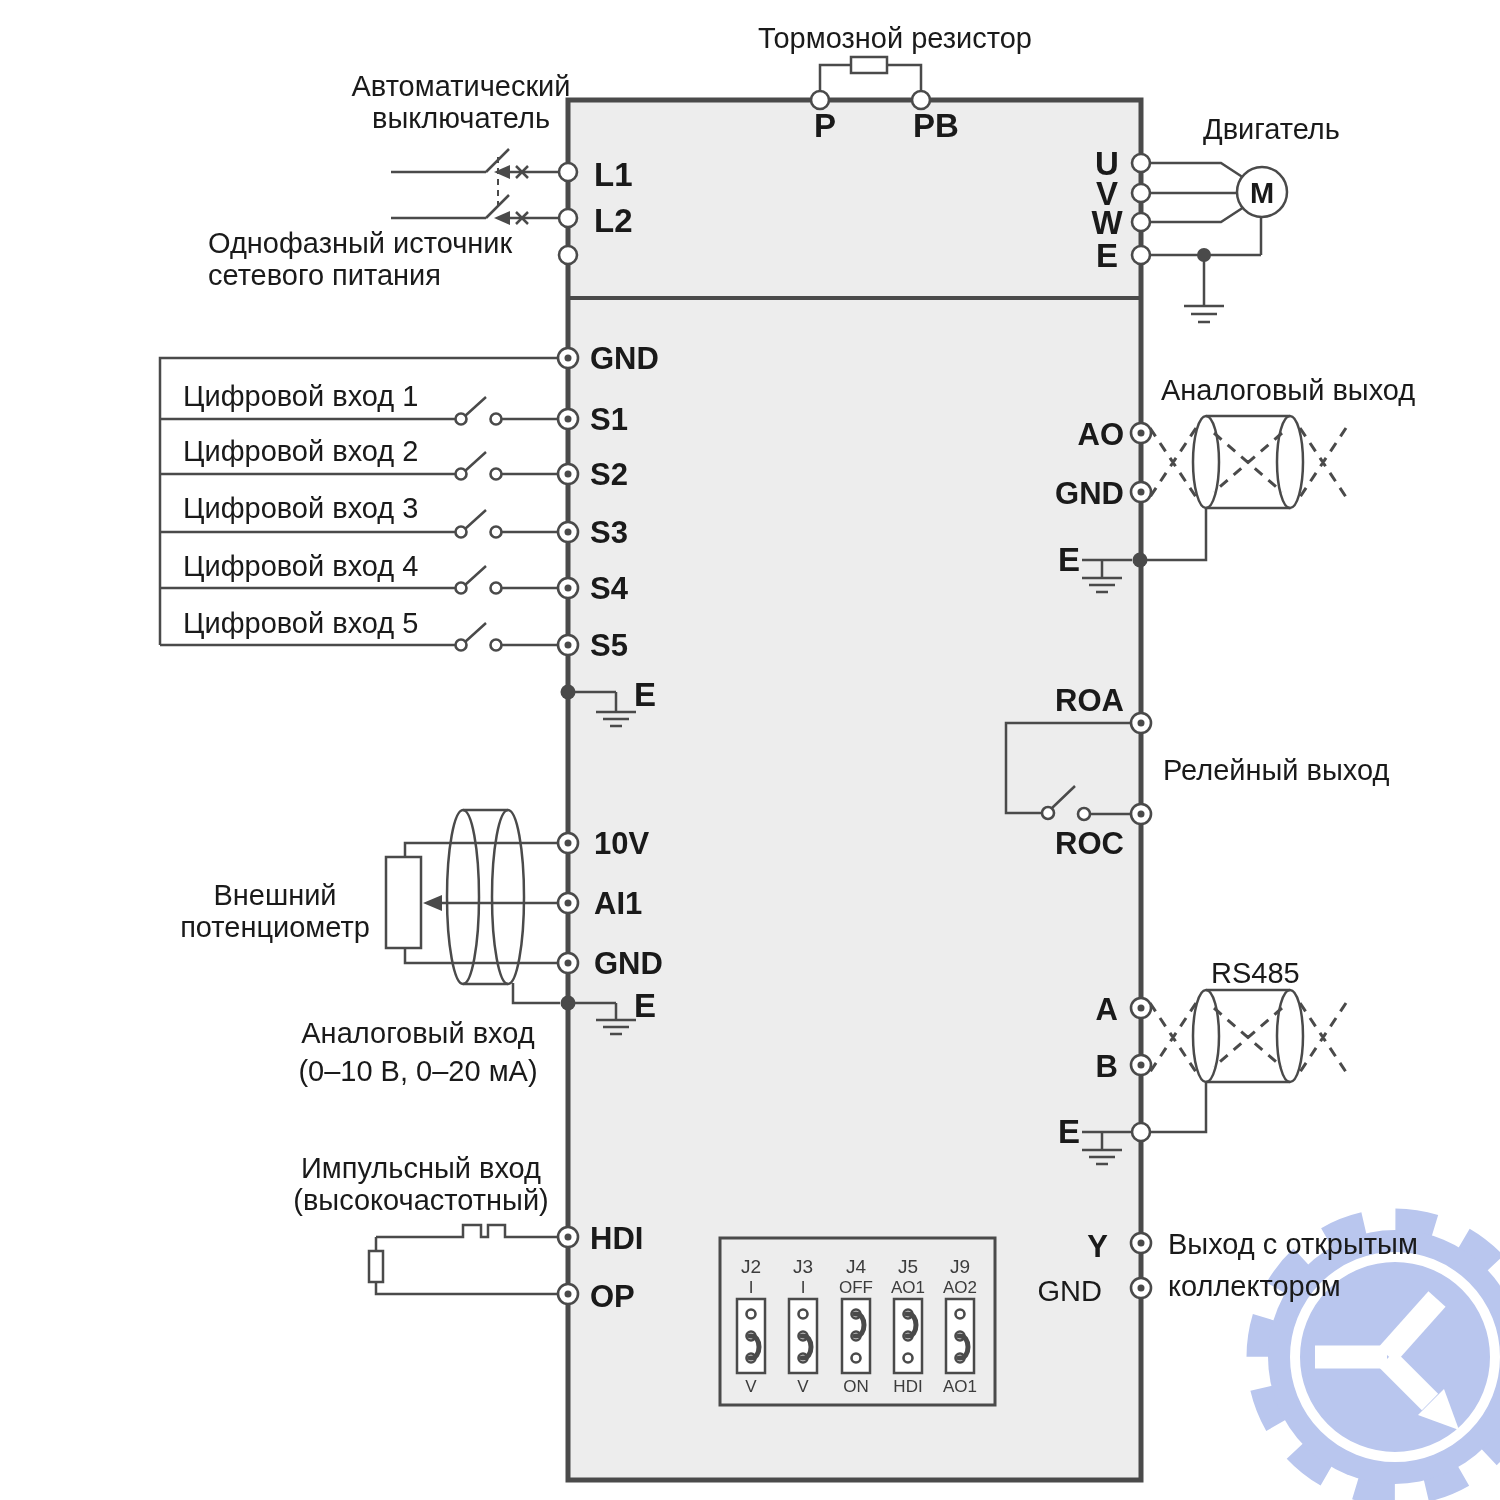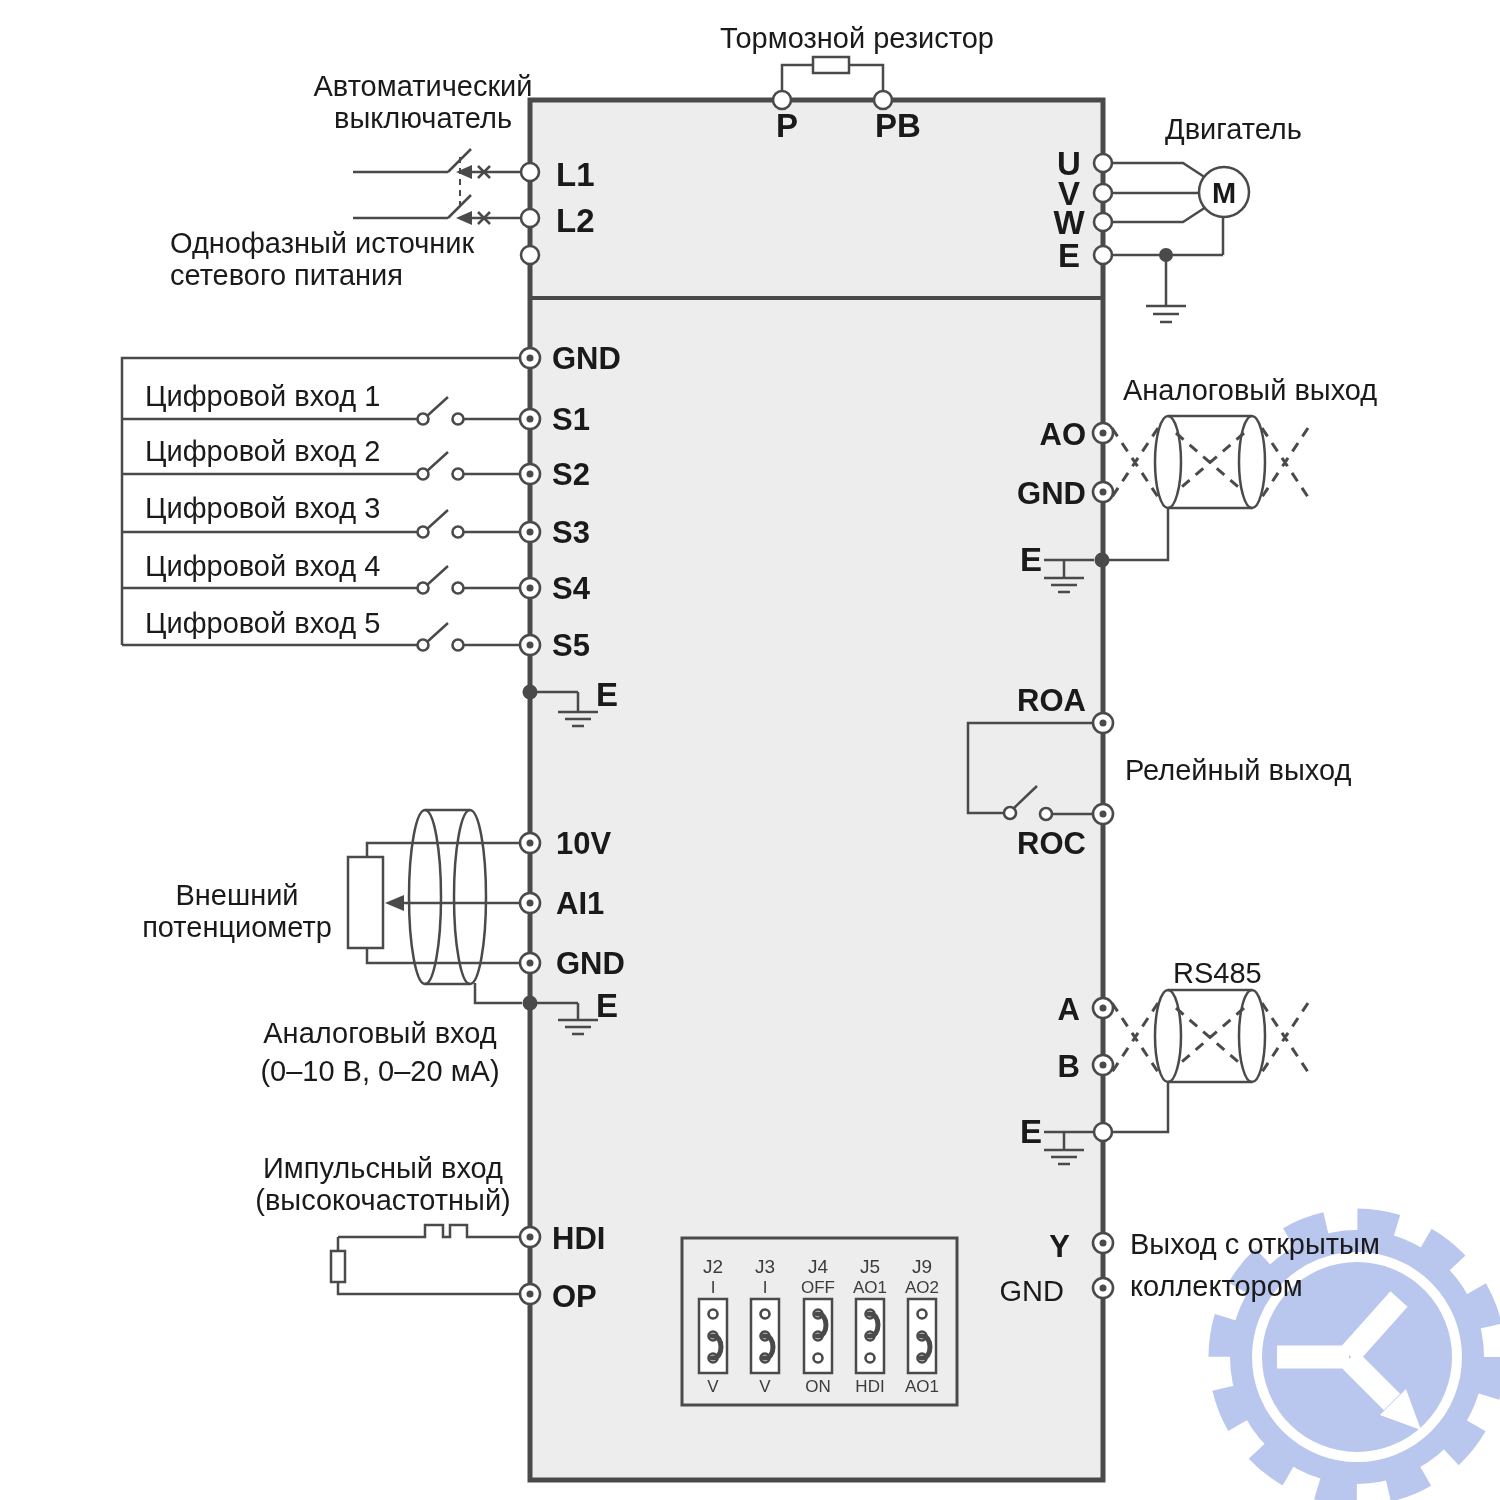--- a/index.html
+++ b/index.html
@@ -1,16 +1,16 @@
 <!DOCTYPE html>
 <html><head>
 <meta charset="utf-8">
 <style>
   html,body{margin:0;padding:0;background:#fff;}
-  .stage{width:1232px;height:1500px;position:relative;background:#fff;}
+  .stage{width:1232px;height:1500px;position:relative;background:#fff;margin-left:38px;}
   svg{display:block;}
   svg text{font-family:"Liberation Sans","DejaVu Sans",sans-serif;fill:#1a1a1a;}
   .w{stroke:#4a4a4a;stroke-width:2.5;fill:none;}
   .w3{stroke:#4a4a4a;stroke-width:3;fill:none;}
   .dash{stroke-dasharray:10 8;stroke-width:3;}
   .dash2{stroke-dasharray:6 5;stroke-width:2;}
   .box{fill:#ededed;stroke:#4a4a4a;stroke-width:5;}
   .wf{fill:#ffffff;stroke:#4a4a4a;stroke-width:2.5;}
   .term{fill:#ffffff;stroke:#4a4a4a;stroke-width:2.6;}
   .dot{fill:#4a4a4a;stroke:none;}

